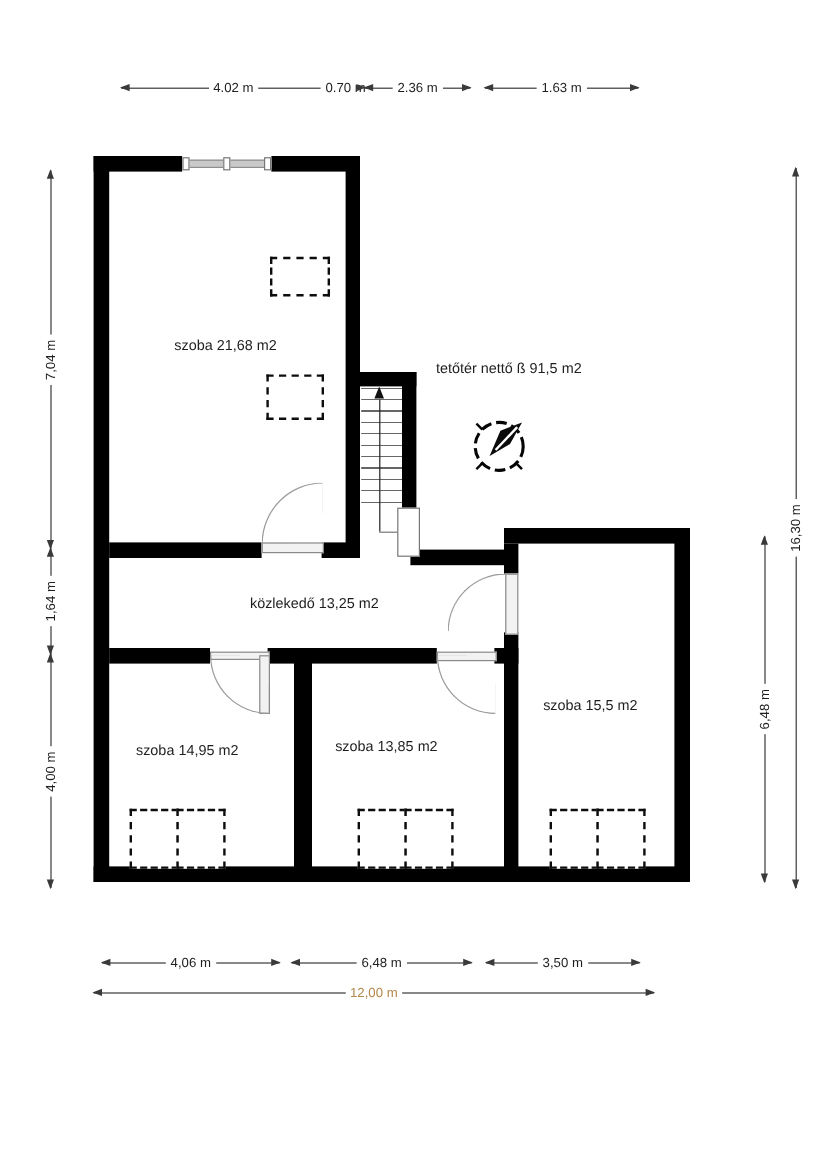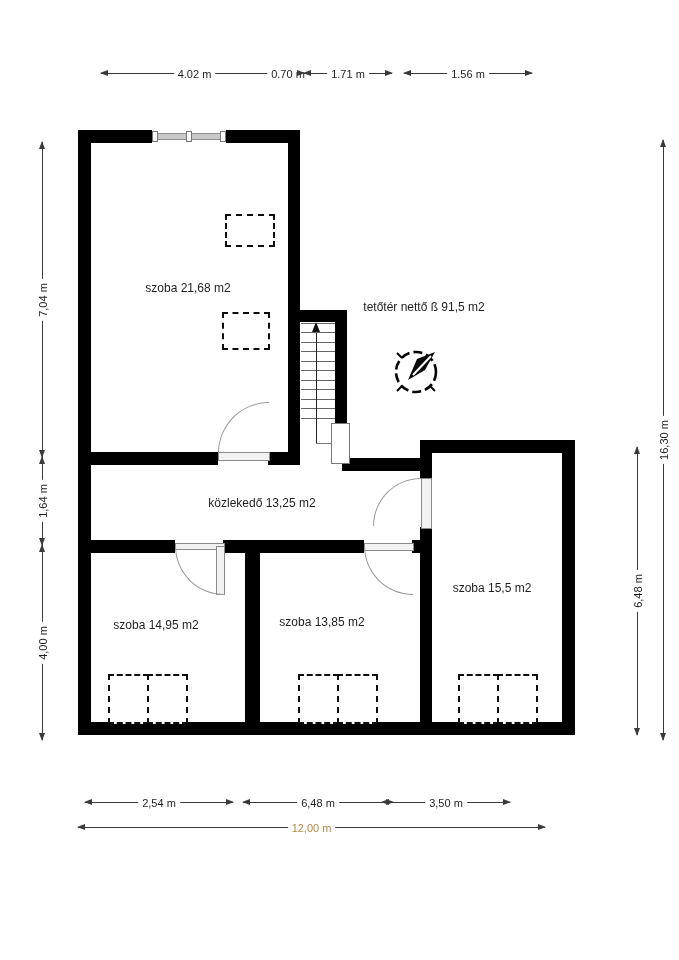--- a/index.html
+++ b/index.html
@@ -144,33 +144,33 @@
   <div class="rlabel" style="left:322px;top:622px">szoba 13,85 m2</div>
   <div class="rlabel" style="left:492px;top:588px">szoba 15,5 m2</div>
 
   <div class="hdim" style="left:101px;top:73px;width:187px">
     <span class="dlabel">4.02 m</span>
     </div>
   <div class="hdim" style="left:272px;top:73px;width:32px">
     <span class="dlabel">0.70 m</span>
     </div>
   <div class="hdim" style="left:304px;top:73px;width:88px">
-    <span class="dlabel">1.71 m</span>
+    <span class="dlabel">2.36 m</span>
     </div>
   <div class="hdim" style="left:404px;top:73px;width:128px">
-    <span class="dlabel">1.56 m</span>
+    <span class="dlabel">1.63 m</span>
     </div>
 
   <div class="hdim" style="left:85px;top:802px;width:148px">
-    <span class="dlabel">2,54 m</span>
+    <span class="dlabel">4,06 m</span>
     </div>
   <div class="hdim" style="left:243px;top:802px;width:150px">
     <span class="dlabel">6,48 m</span>
     </div>
-  <div class="hdim" style="left:382px;top:802px;width:128px">
+  <div class="hdim" style="left:405px;top:802px;width:128px">
     <span class="dlabel">3,50 m</span>
     </div>
   <div class="hdim total" style="left:78px;top:827px;width:467px">
     <span class="dlabel">12,00 m</span>
     </div>
 
   <div class="vdim" style="left:42px;top:142px;height:315px">
     <span class="dlabel">7,04 m</span>
     </div>
   <div class="vdim" style="left:42px;top:457px;height:88px">

